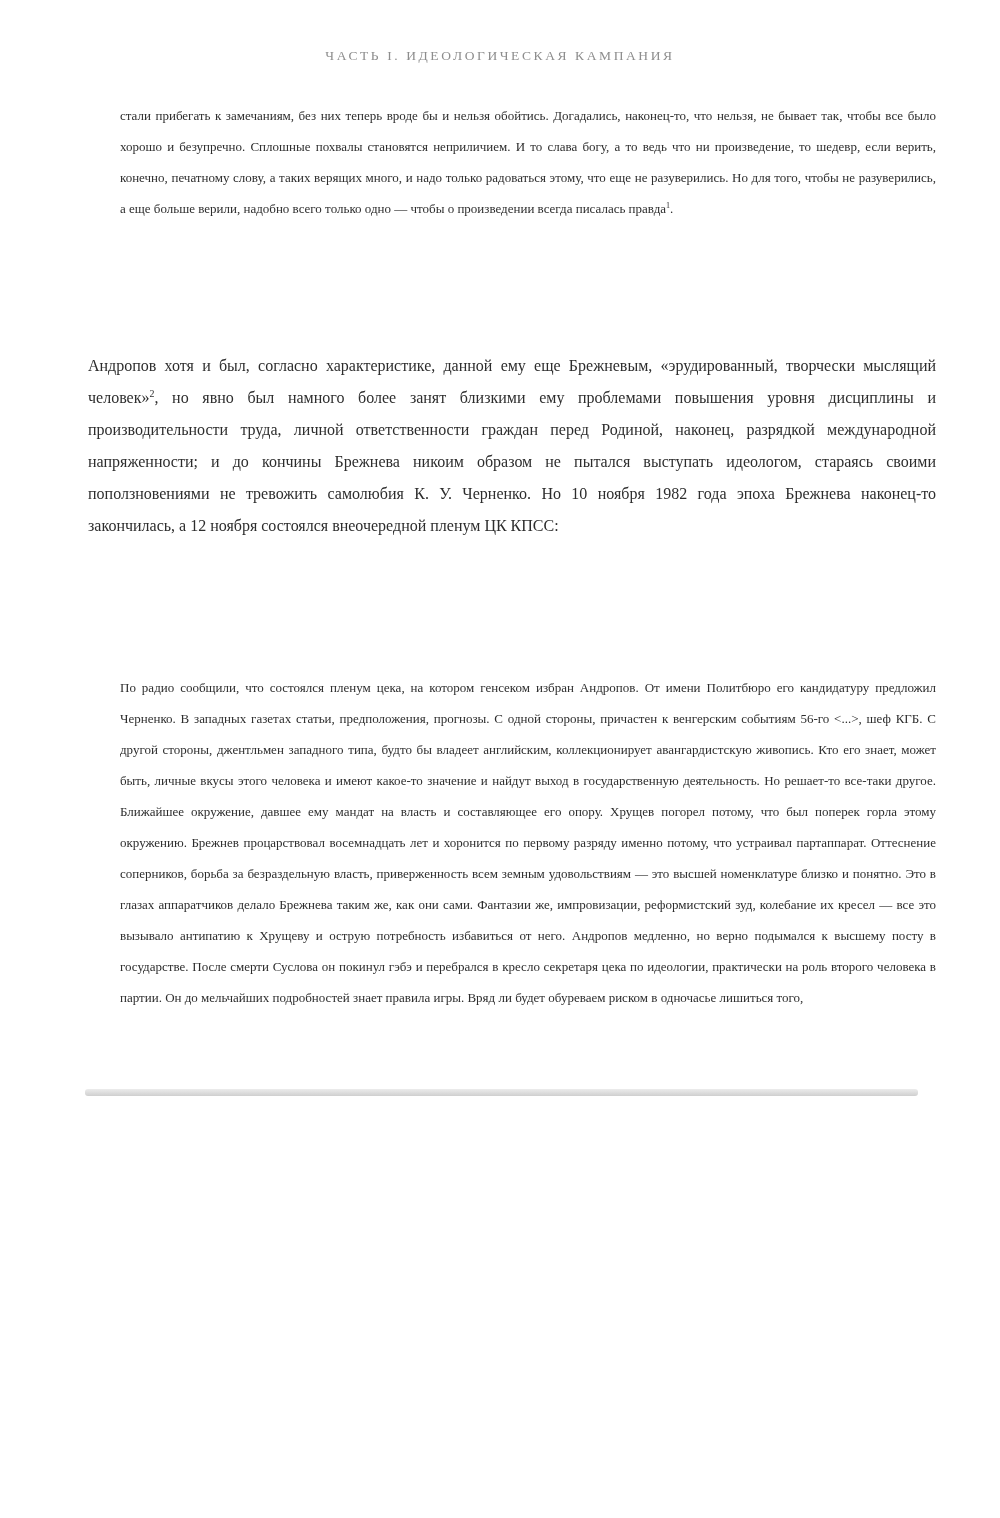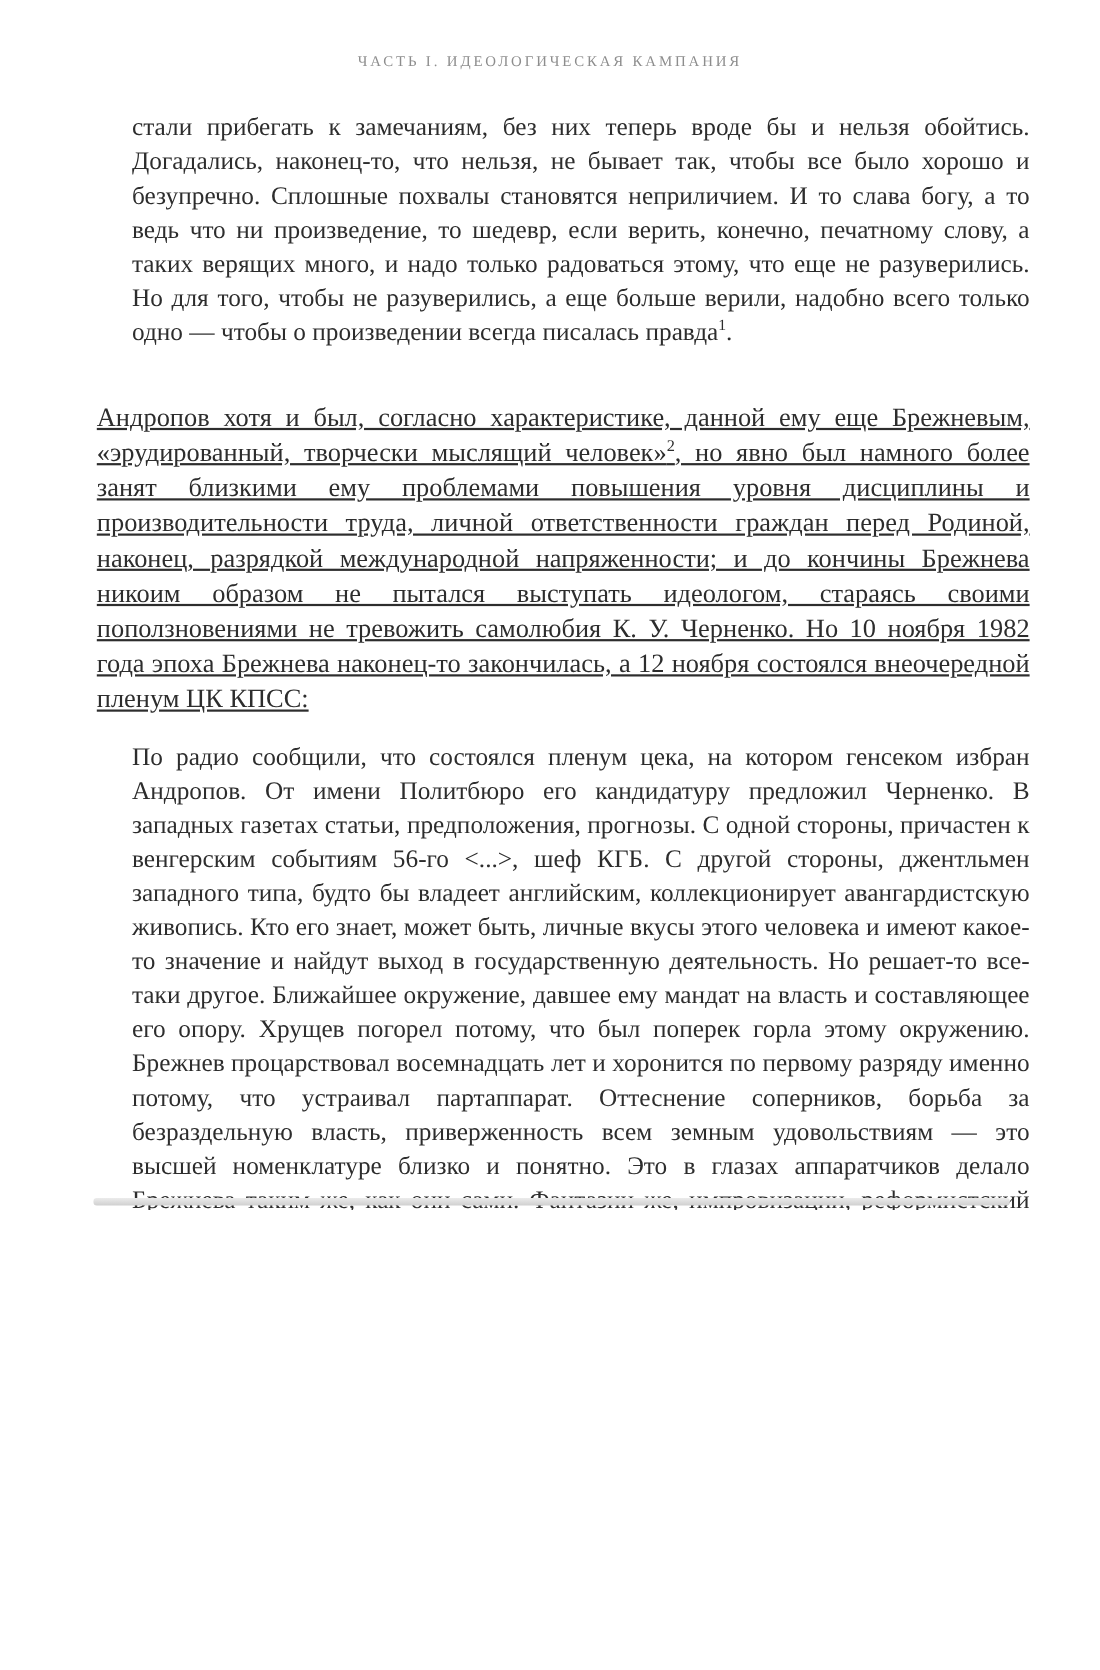--- a/index.html
+++ b/index.html
@@ -28,33 +28,32 @@
   }
   .block {
     position: absolute;
     text-align: justify;
     hyphens: auto;
     -webkit-hyphens: auto;
   }
   .quote {
     left: 120px;
     width: 816px;
-    font-size: 23px;
+    font-size: 13px;
     line-height: 31px;
     font-family: Liberation Serif, serif;
   }
   .quote-1 { top: 100px; }
   .quote-2 { top: 672px; }
   .body-para {
     left: 88px;
     width: 848px;
-    font-size: 24px;
+    font-size: 16px;
     line-height: 32px;
-    top: 364px;
-    text-decoration: underline;
+    top: 350px;
   }
   sup.fn-ref {
     font-size: 0.62em;
     line-height: 0;
     vertical-align: super;
   }
   .footnotes {
     position: absolute;
     top: 1278px;
     left: 88px;

